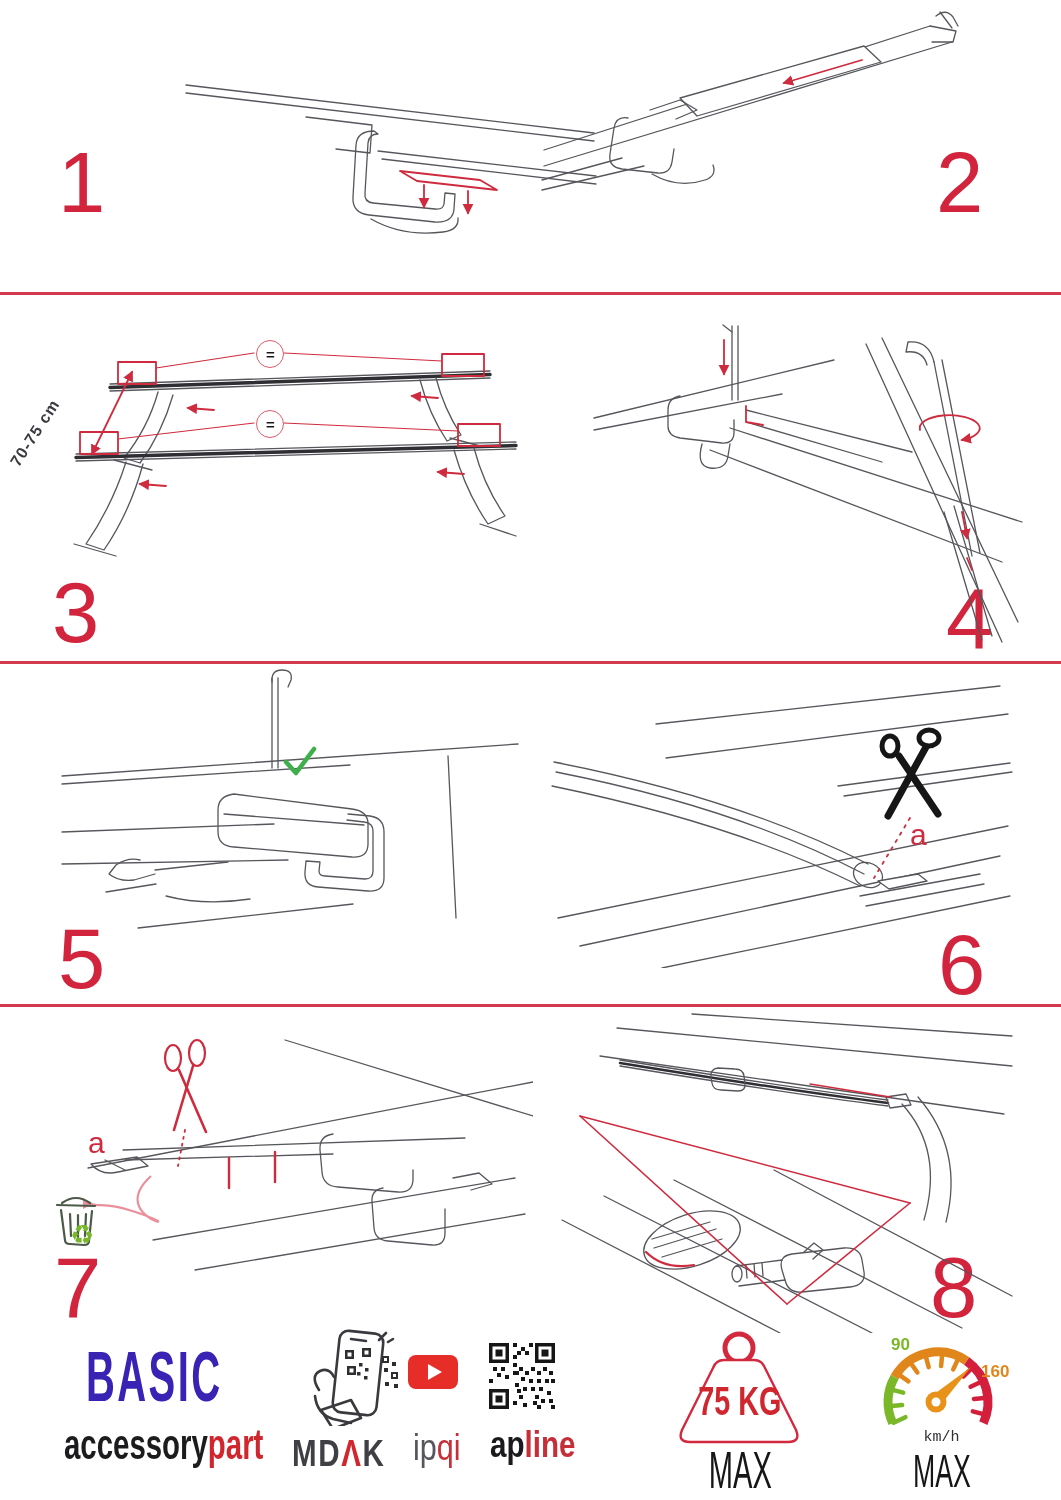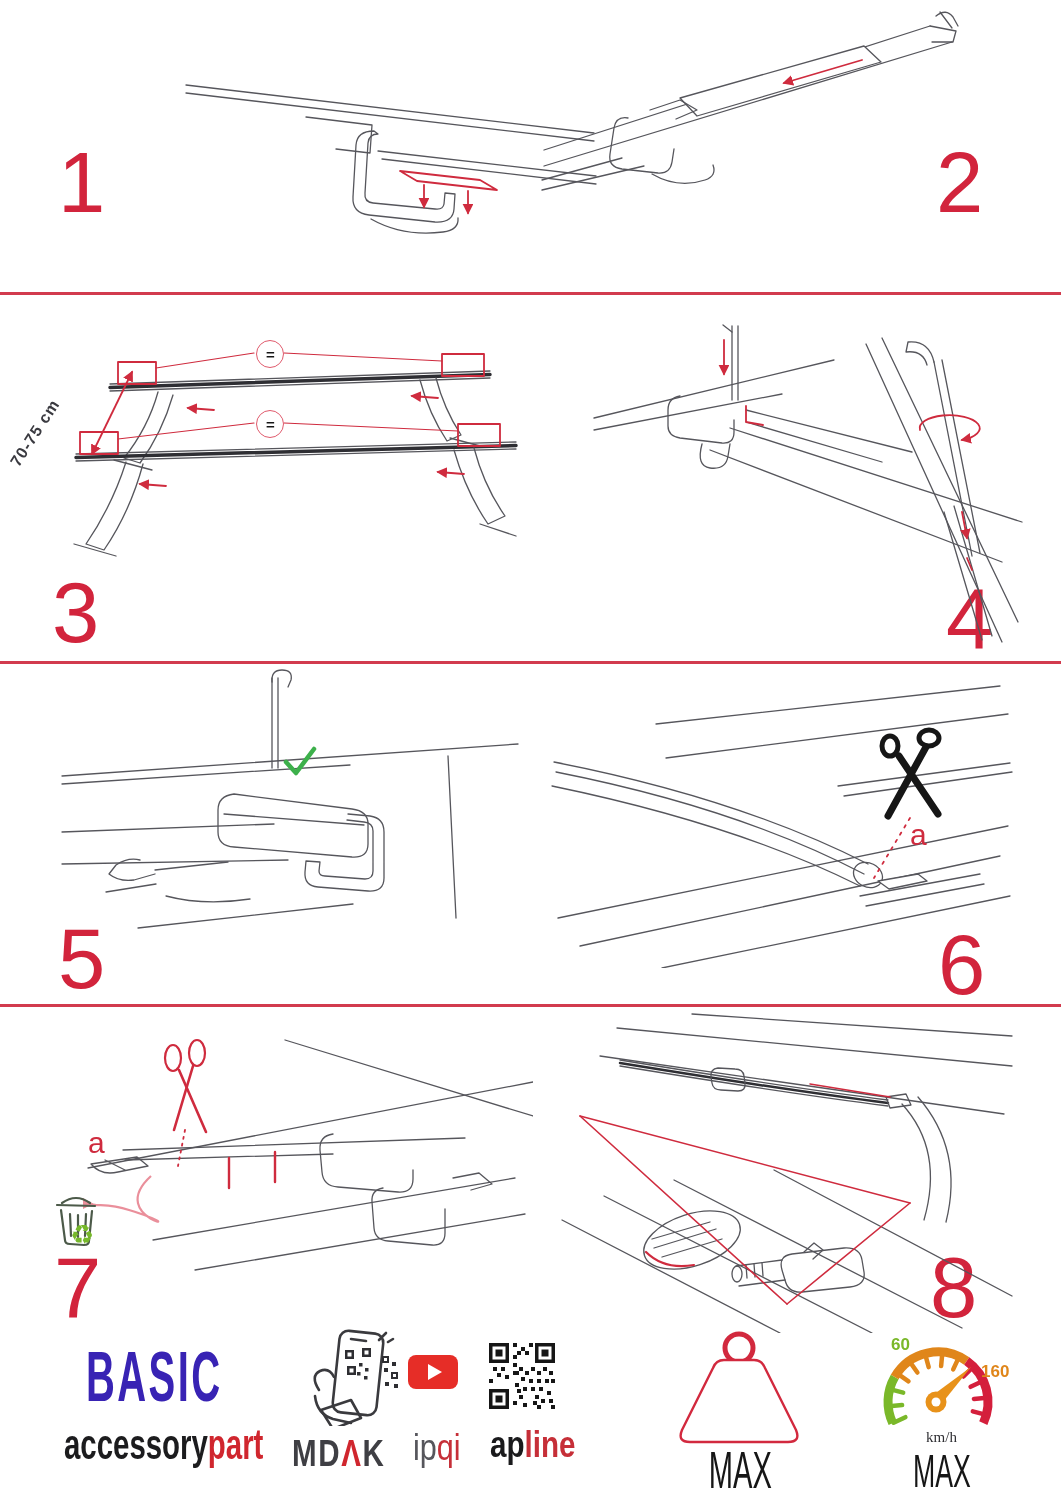--- a/index.html
+++ b/index.html
@@ -31,21 +31,21 @@
   .logo-ip .red{color:#c62f38}
   .logo-ap{position:absolute;left:490px;top:1426px;font-size:37px;font-weight:600;color:#1a1a1c;
            line-height:1;transform:scale(.8,1);transform-origin:left top;white-space:nowrap}
   .logo-ap .red{color:#c62f38}
   .wlab{position:absolute;left:660px;width:160px;text-align:center;line-height:1}
   .wlab span{display:inline-block}
   .w75 span{font-size:40px;font-weight:700;color:#d0262e;transform:scale(.72,1)}
   .wmax span{font-size:52px;font-weight:500;color:#161616;transform:scale(.56,1)}
   .slab{position:absolute;left:874px;width:135px;text-align:center;line-height:1}
   .slab span{display:inline-block}
-  .kmh{top:1430px;font-size:15px;color:#2f2f33;font-family:Liberation Serif, serif}
+  .kmh{top:1430px;font-size:15px;color:#2f2f33;font-family:Liberation Mono, monospace}
   .smax span{font-size:46px;font-weight:500;color:#161616;transform:scale(.58,1)}
   .g60{position:absolute;left:891px;top:1336px;font-size:17px;font-weight:700;color:#7ab829;line-height:1}
   .g120{position:absolute;left:981px;top:1363px;font-size:17px;font-weight:700;color:#e0861a;line-height:1}
 </style>
 </head>
 <body>
 
 <div class="page">
 
   <div class="divider" style="top:292px"></div>
@@ -411,20 +411,21 @@
         <rect x="48" y="62" width="4" height="4"></rect>
         <rect x="28" y="46" width="4" height="4"></rect>
     </g>
   </svg>
   <div class="logo-ap"><span>ap</span><span class="red">line</span></div>
 
   <svg class="abs" style="left:660px;top:1326px" width="160" height="122" viewBox="0 0 160 122">
     <circle cx="79" cy="22" r="14" style="fill:none;stroke:#d2293e;stroke-width:5"></circle>
     <path d="M64,34 L94,34 Q102,34 105,42 L136,104 Q141,116 128,116 L30,116 Q17,116 22,104 L53,42 Q56,34 64,34 Z" style="fill:#fff;stroke:#d2293e;stroke-width:2.4;stroke-linejoin:round"></path>
   </svg>
+  <div class="wlab w75" style="top:1381px"><span>75 KG</span></div>
   <div class="wlab wmax" style="top:1444px"><span>MAX</span></div>
 
   <svg class="abs" style="left:874px;top:1330px" width="135" height="122" viewBox="0 0 135 122">
     <g style="fill:none;stroke-width:9">
       <path d="M18.7,93.1 A50,50 0 0 1 20.7,47" style="stroke:#7ab829"></path>
       <path d="M20.7,47 A50,50 0 0 1 92.7,31" style="stroke:#e0861a"></path>
       <path d="M92.7,31 A50,50 0 0 1 109.3,93.1" style="stroke:#d41f3c"></path>
     </g>
     <g style="stroke-width:4.5;stroke-linecap:round">
       <line x1="19.6" y1="92.7" x2="31.4" y2="87.2" style="stroke:#7ab829"></line>
@@ -437,18 +438,18 @@
       <line x1="84.7" y1="27.6" x2="79.2" y2="39.4" style="stroke:#e0861a"></line>
       <line x1="98.6" y1="37.4" x2="89.5" y2="46.5" style="stroke:#d41f3c"></line>
       <line x1="108.4" y1="51.3" x2="96.6" y2="56.8" style="stroke:#d41f3c"></line>
       <line x1="112.8" y1="67.7" x2="99.9" y2="68.9" style="stroke:#d41f3c"></line>
       <line x1="111.3" y1="84.7" x2="98.8" y2="81.3" style="stroke:#d41f3c"></line>
     </g>
     <polygon points="59,65 97,37 65,77" style="fill:#e8921a"></polygon>
     <circle cx="62" cy="72" r="10.5" style="fill:#e8921a"></circle>
     <circle cx="62" cy="72" r="4.5" style="fill:#fff"></circle>
   </svg>
-  <div class="g60">60</div>
+  <div class="g60">90</div>
   <div class="g120">160</div>
   <div class="slab kmh">km/h</div>
   <div class="slab smax" style="top:1448px"><span>MAX</span></div>
 
 </div>
 
 </body></html>

